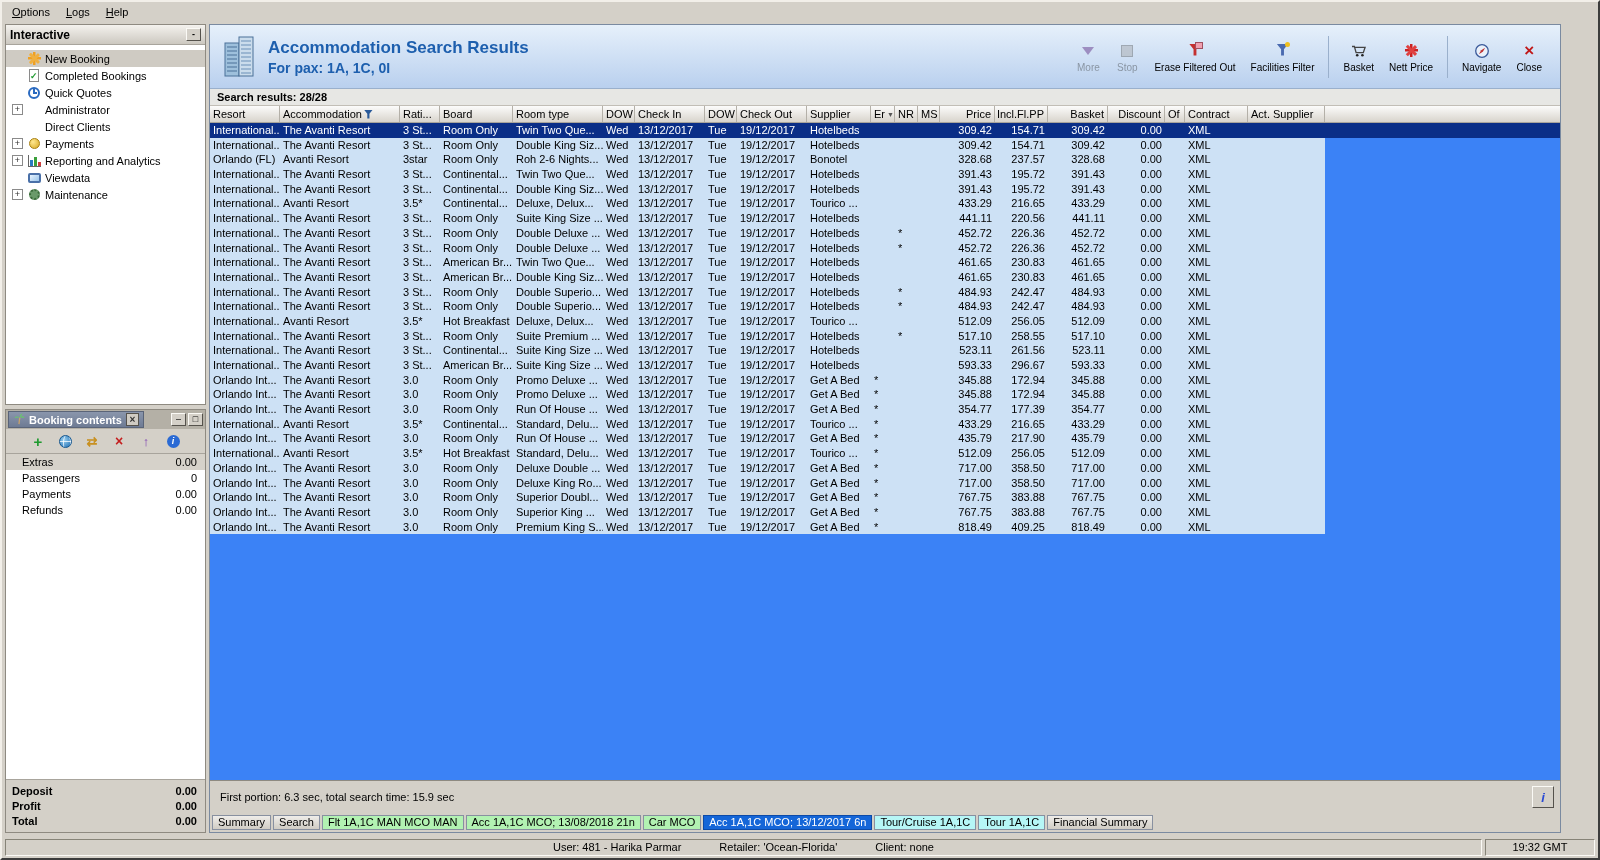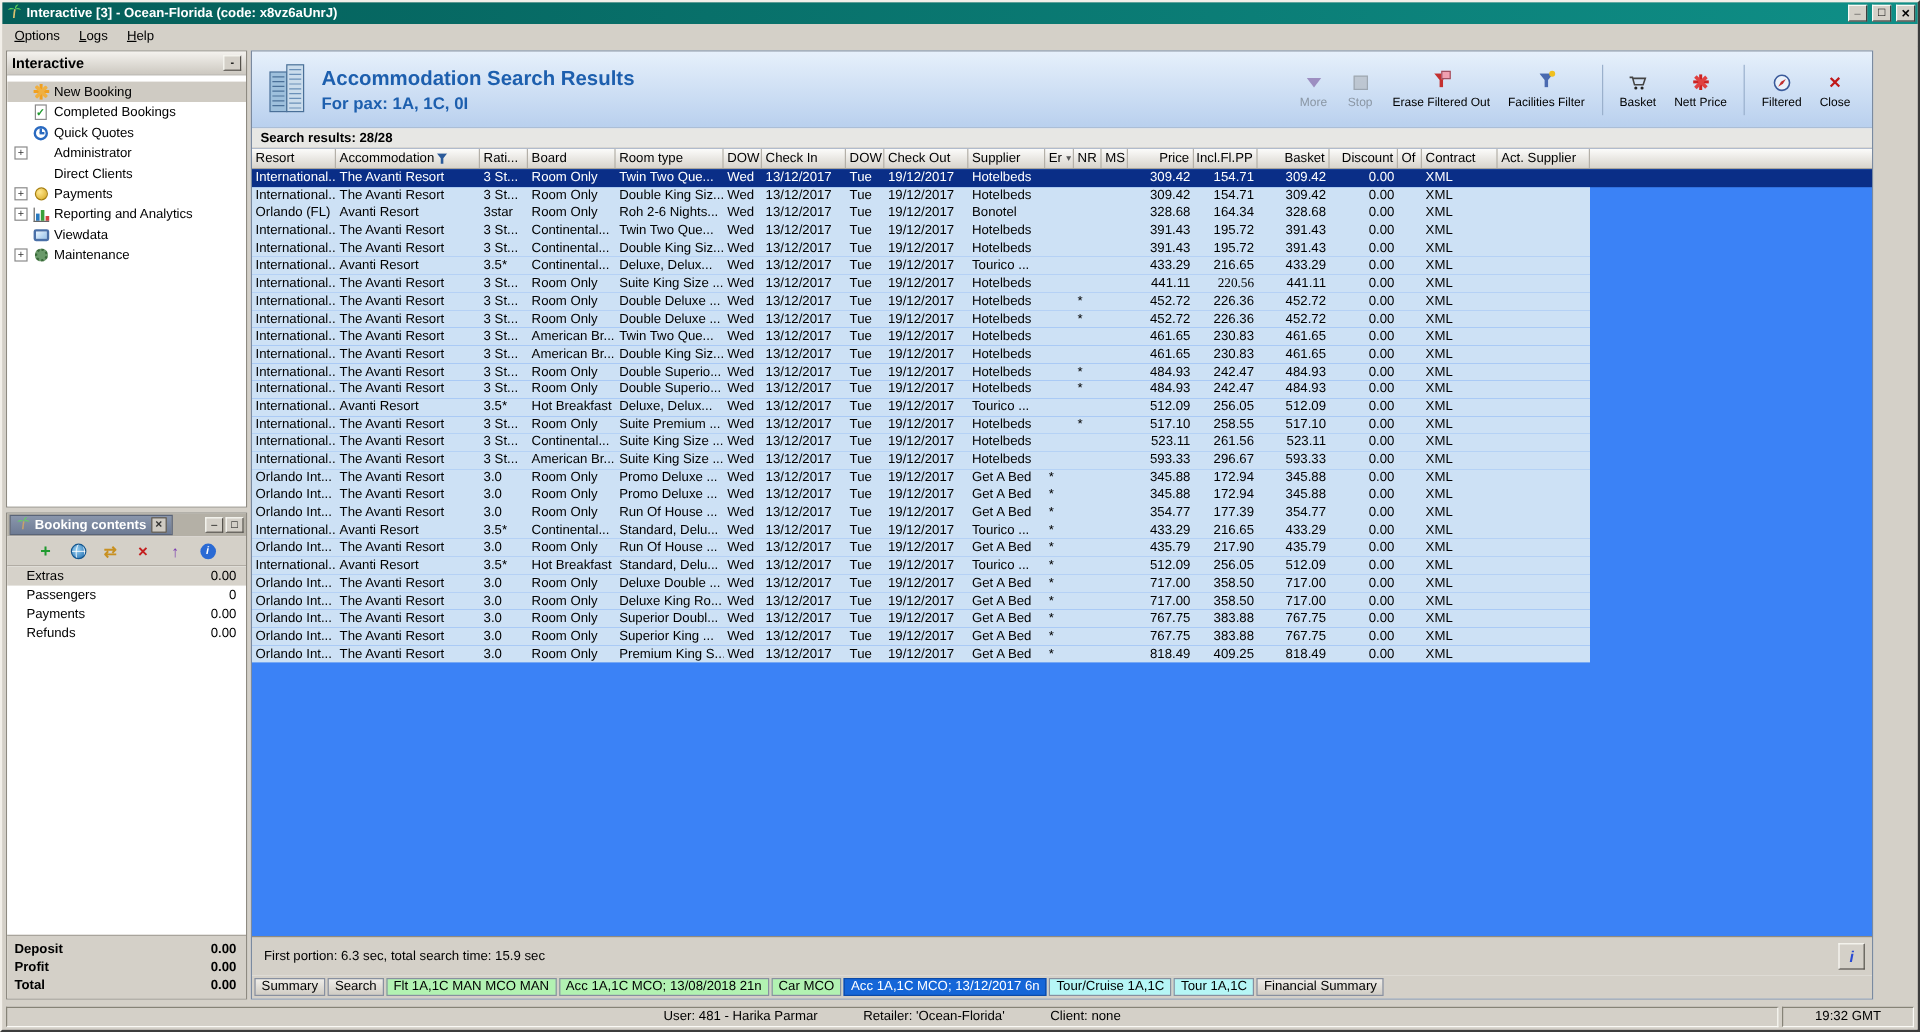--- a/index.html
+++ b/index.html
@@ -194,32 +194,20 @@
   .sb-sec { height:17px; border:1px solid; border-color:#868377 #fbfaf6 #fbfaf6 #868377;
     display:flex; align-items:center; padding:0 10px; }
   .sb-main { flex:1; justify-content:center; gap:38px; }
   .sb-time { width:110px; justify-content:center; }
 </style>
 </head>
 <body>
 
 <div class="window">
 
-  <div class="titlebar">
-    <span class="app-icon">
-      <svg width="13" height="13" viewBox="0 0 13 13">
-          <path d="M6.5 12 C6.8 9 6.8 7 7.5 4.8" stroke="#d8c070" stroke-width="1.4" fill="none"></path>
-          <path d="M7.5 4.8 C5 3.2 3 3.4 1.5 5.2 C4 4.8 6 4.8 7.5 4.8 Z M7.5 4.8 C7.2 2.2 8.2 0.8 10.5 0.8 C9.2 2.4 8.2 3.6 7.5 4.8 Z M7.5 4.8 C9.5 3 11.5 3.4 12.5 5.4 C10.5 4.8 9 4.8 7.5 4.8 Z" fill="#5ad05a"></path>
-        </svg>
-    </span>
-    <span class="title-text">Interactive [3] - Ocean-Florida (code: x8vz6aUnrJ)</span>
-    <button class="wbtn min"></button>
-    <button class="wbtn max"></button>
-    <button class="wbtn close"></button>
-  </div>
 
   <div class="menubar">
     <span class="menu-item">Options</span>
     <span class="menu-item">Logs</span>
     <span class="menu-item">Help</span>
   </div>
 
   <div class="content">
 
     <div class="sidebar">
@@ -419,21 +407,21 @@
                 <span class="tbtn-label">Nett Price</span>
               </div>
               <span class="tsep"></span>
               <div class="tbtn">
                 <span class="ticon">
                   <svg width="16" height="16" viewBox="0 0 16 16">
                     <circle cx="8" cy="8" r="6.3" fill="#eaf1fa" stroke="#3a5a9a" stroke-width="1.3"></circle>
                     <path d="M11.2 4.8 L8.8 8.8 L4.8 11.2 L7.2 7.2 Z" fill="#c03030"></path>
                   </svg>
                 </span>
-                <span class="tbtn-label">Filtered</span>
+                <span class="tbtn-label">Navigate</span>
               </div>
               <div class="tbtn">
                 <span class="ticon">
                   <span class="close-red-icon"></span>
                 </span>
                 <span class="tbtn-label">Close</span>
               </div>
             </div>
         </div>
 
@@ -559,21 +547,21 @@
               <span class="td" style="width: 90px; flex: 0 0 90px;">Roh 2-6 Nights...</span>
               <span class="td" style="width: 32px; flex: 0 0 32px;">Wed</span>
               <span class="td" style="width: 70px; flex: 0 0 70px;">13/12/2017</span>
               <span class="td" style="width: 32px; flex: 0 0 32px;">Tue</span>
               <span class="td" style="width: 70px; flex: 0 0 70px;">19/12/2017</span>
               <span class="td" style="width: 64px; flex: 0 0 64px;">Bonotel</span>
               <span class="td" style="width: 24px; flex: 0 0 24px;"></span>
               <span class="td" style="width: 23px; flex: 0 0 23px;"></span>
               <span class="td" style="width: 22px; flex: 0 0 22px;"></span>
               <span class="td r" style="width: 55px; flex: 0 0 55px;">328.68</span>
-              <span class="td r" style="width: 53px; flex: 0 0 53px;">164.34</span>
+              <span class="td r" style="width: 53px; flex: 0 0 53px;">237.57</span>
               <span class="td r" style="width: 60px; flex: 0 0 60px;">328.68</span>
               <span class="td r" style="width: 57px; flex: 0 0 57px;">0.00</span>
               <span class="td" style="width: 20px; flex: 0 0 20px;"></span>
               <span class="td" style="width: 63px; flex: 0 0 63px;">XML</span>
               <span class="td" style="width: 77px; flex: 0 0 77px;"></span>
             </div>
             <div class="trow" style="width: 1115px;">
               <span class="td" style="width: 70px; flex: 0 0 70px;">International...</span>
               <span class="td" style="width: 120px; flex: 0 0 120px;">The Avanti Resort</span>
               <span class="td" style="width: 40px; flex: 0 0 40px;">3 St...</span>
@@ -647,21 +635,21 @@
               <span class="td" style="width: 90px; flex: 0 0 90px;">Suite King Size ...</span>
               <span class="td" style="width: 32px; flex: 0 0 32px;">Wed</span>
               <span class="td" style="width: 70px; flex: 0 0 70px;">13/12/2017</span>
               <span class="td" style="width: 32px; flex: 0 0 32px;">Tue</span>
               <span class="td" style="width: 70px; flex: 0 0 70px;">19/12/2017</span>
               <span class="td" style="width: 64px; flex: 0 0 64px;">Hotelbeds</span>
               <span class="td" style="width: 24px; flex: 0 0 24px;"></span>
               <span class="td" style="width: 23px; flex: 0 0 23px;"></span>
               <span class="td" style="width: 22px; flex: 0 0 22px;"></span>
               <span class="td r" style="width: 55px; flex: 0 0 55px;">441.11</span>
-              <span class="td r" style="width: 53px; flex: 0 0 53px; font-family: Liberation Serif, serif;">220.56</span>
+              <span class="td r" style="width: 53px; flex: 0 0 53px;">220.56</span>
               <span class="td r" style="width: 60px; flex: 0 0 60px;">441.11</span>
               <span class="td r" style="width: 57px; flex: 0 0 57px;">0.00</span>
               <span class="td" style="width: 20px; flex: 0 0 20px;"></span>
               <span class="td" style="width: 63px; flex: 0 0 63px;">XML</span>
               <span class="td" style="width: 77px; flex: 0 0 77px;"></span>
             </div>
             <div class="trow" style="width: 1115px;">
               <span class="td" style="width: 70px; flex: 0 0 70px;">International...</span>
               <span class="td" style="width: 120px; flex: 0 0 120px;">The Avanti Resort</span>
               <span class="td" style="width: 40px; flex: 0 0 40px;">3 St...</span>

